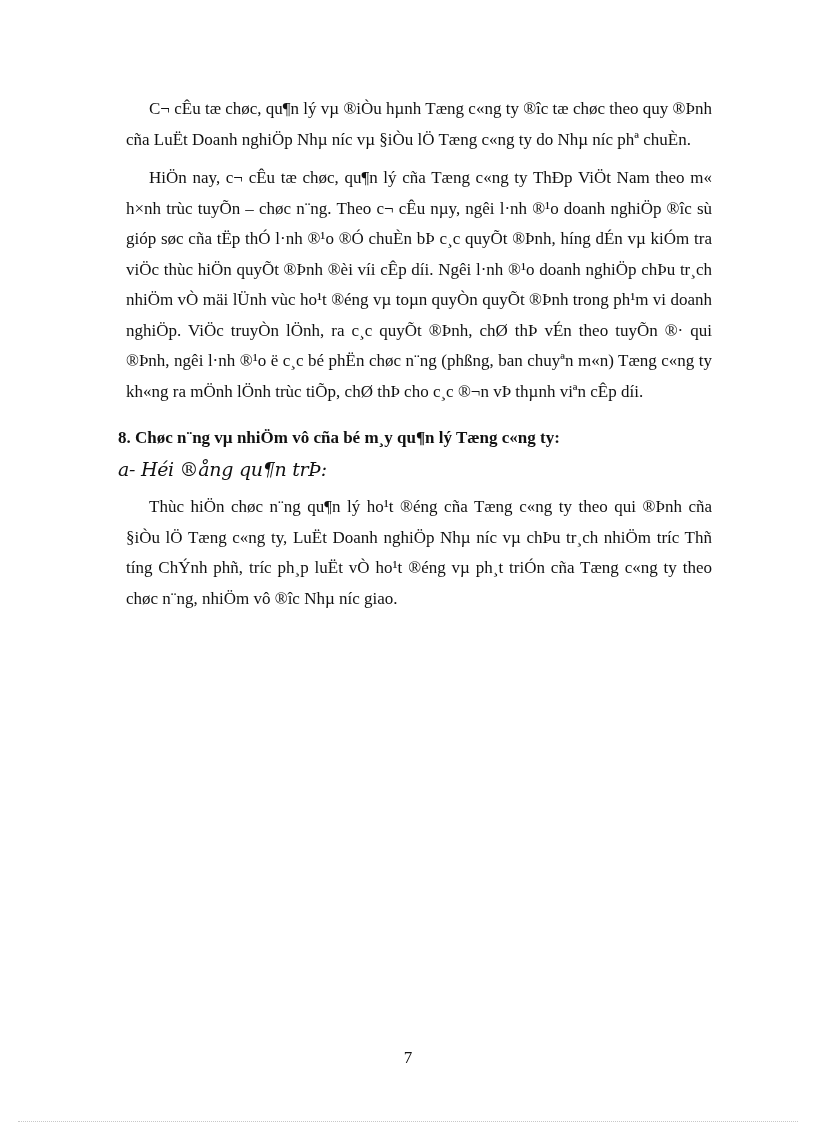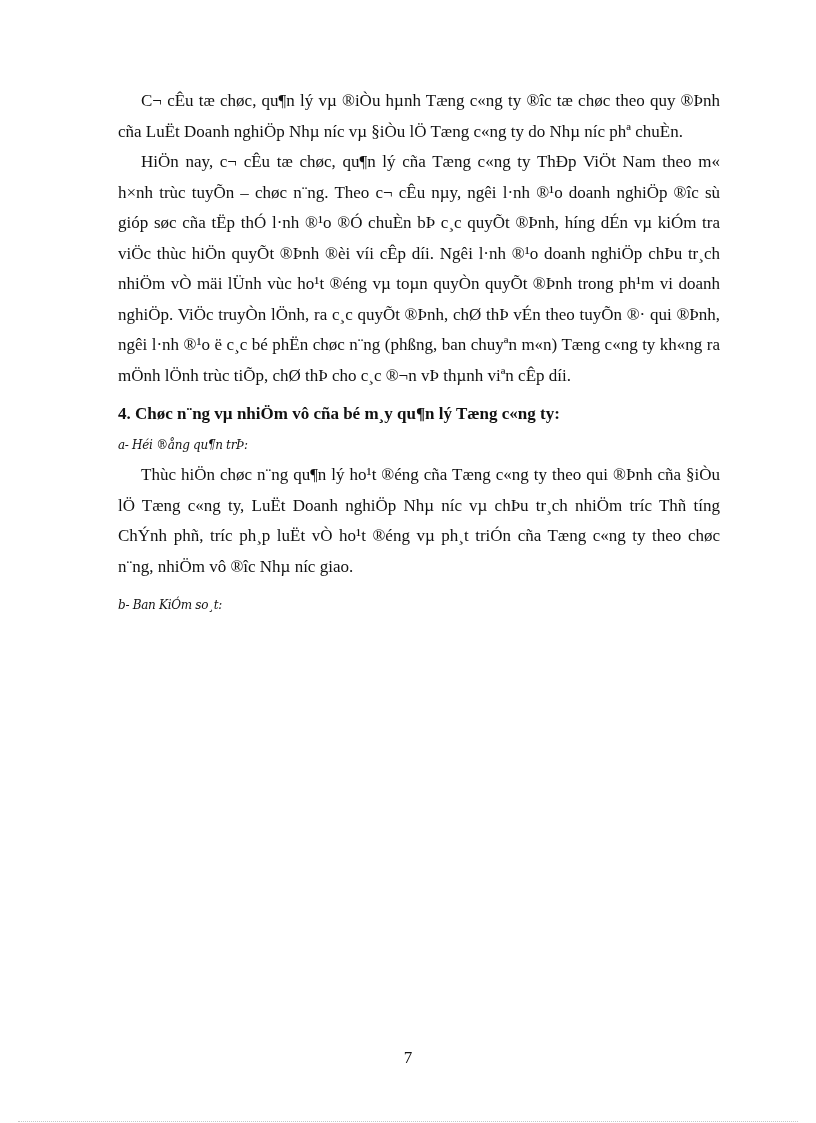--- a/index.html
+++ b/index.html
@@ -23,34 +23,34 @@
     }
     .text-block {
       position: absolute;
       left: 118px;
       width: 602px;
       font-size: 17px;
       line-height: 30.5px;
       text-align: justify;
     }
     .para {
-      margin: 0;
+      margin: 8px;
       text-indent: 23px;
     }
     .heading {
       margin: 0;
       font-weight: bold;
       font-size: 17px;
       text-indent: 0;
     }
     .subheading {
       margin: 0;
       font-style: italic;
       font-family: "DejaVu Serif", serif;
-      font-size: 12px;
+      font-size: 19px;
       letter-spacing: -0.3px;
       text-indent: 0;
     }
     .gap { height: 8px; }
     .page-number {
       position: absolute;
       top: 1048px;
       left: 0;
       width: 816px;
       text-align: center;
@@ -66,22 +66,21 @@
     }
   </style>
 </head>
 <body>
 
 <div class="page">
   <div class="text-block" style="top:86px;">
     <p class="para">C¬ cÊu tæ chøc, qu¶n lý vµ ®iÒu hµnh Tæng c«ng ty ®îc tæ chøc theo quy ®Þnh cña LuËt Doanh nghiÖp Nhµ níc vµ §iÒu lÖ Tæng c«ng ty do Nhµ níc phª chuÈn.</p>
     <p class="para">HiÖn nay, c¬ cÊu tæ chøc, qu¶n lý cña Tæng c«ng ty ThÐp ViÖt Nam theo m« h×nh trùc tuyÕn – chøc n¨ng. Theo c¬ cÊu nµy, ngêi l·nh ®¹o doanh nghiÖp ®îc sù gióp søc cña tËp thÓ l·nh ®¹o ®Ó chuÈn bÞ c¸c quyÕt ®Þnh, híng dÉn vµ kiÓm tra viÖc thùc hiÖn quyÕt ®Þnh ®èi víi cÊp díi. Ngêi l·nh ®¹o doanh nghiÖp chÞu tr¸ch nhiÖm vÒ mäi lÜnh vùc ho¹t ®éng vµ toµn quyÒn quyÕt ®Þnh trong ph¹m vi doanh nghiÖp. ViÖc truyÒn lÖnh, ra c¸c quyÕt ®Þnh, chØ thÞ vÉn theo tuyÕn ®· qui ®Þnh, ngêi l·nh ®¹o ë c¸c bé phËn chøc n¨ng (phßng, ban chuyªn m«n) Tæng c«ng ty kh«ng ra mÖnh lÖnh trùc tiÕp, chØ thÞ cho c¸c ®¬n vÞ thµnh viªn cÊp díi.</p>
     <div class="gap"></div>
-    <p class="heading">4.  Chøc n¨ng vµ nhiÖm vô cña bé m¸y qu¶n lý Tæng c«ng ty:</p>
+    <p class="heading">8.  Chøc n¨ng vµ nhiÖm vô cña bé m¸y qu¶n lý Tæng c«ng ty:</p>
     <p class="subheading">a- Héi ®ång qu¶n trÞ:</p>
     <p class="para">Thùc hiÖn chøc n¨ng qu¶n lý ho¹t ®éng cña Tæng c«ng ty theo qui ®Þnh cña §iÒu lÖ Tæng c«ng ty, LuËt Doanh nghiÖp Nhµ níc vµ chÞu tr¸ch nhiÖm tríc Thñ tíng ChÝnh phñ, tríc ph¸p luËt vÒ ho¹t ®éng vµ ph¸t triÓn cña Tæng c«ng ty theo chøc n¨ng, nhiÖm vô ®îc Nhµ níc giao.</p>
     <div class="gap"></div>
-    <p class="subheading">b- Ban KiÓm so¸t:</p>
   </div>
 
   <div class="page-number">7</div>
   <div class="footer-rule"></div>
 </div>
 
 </body></html>

